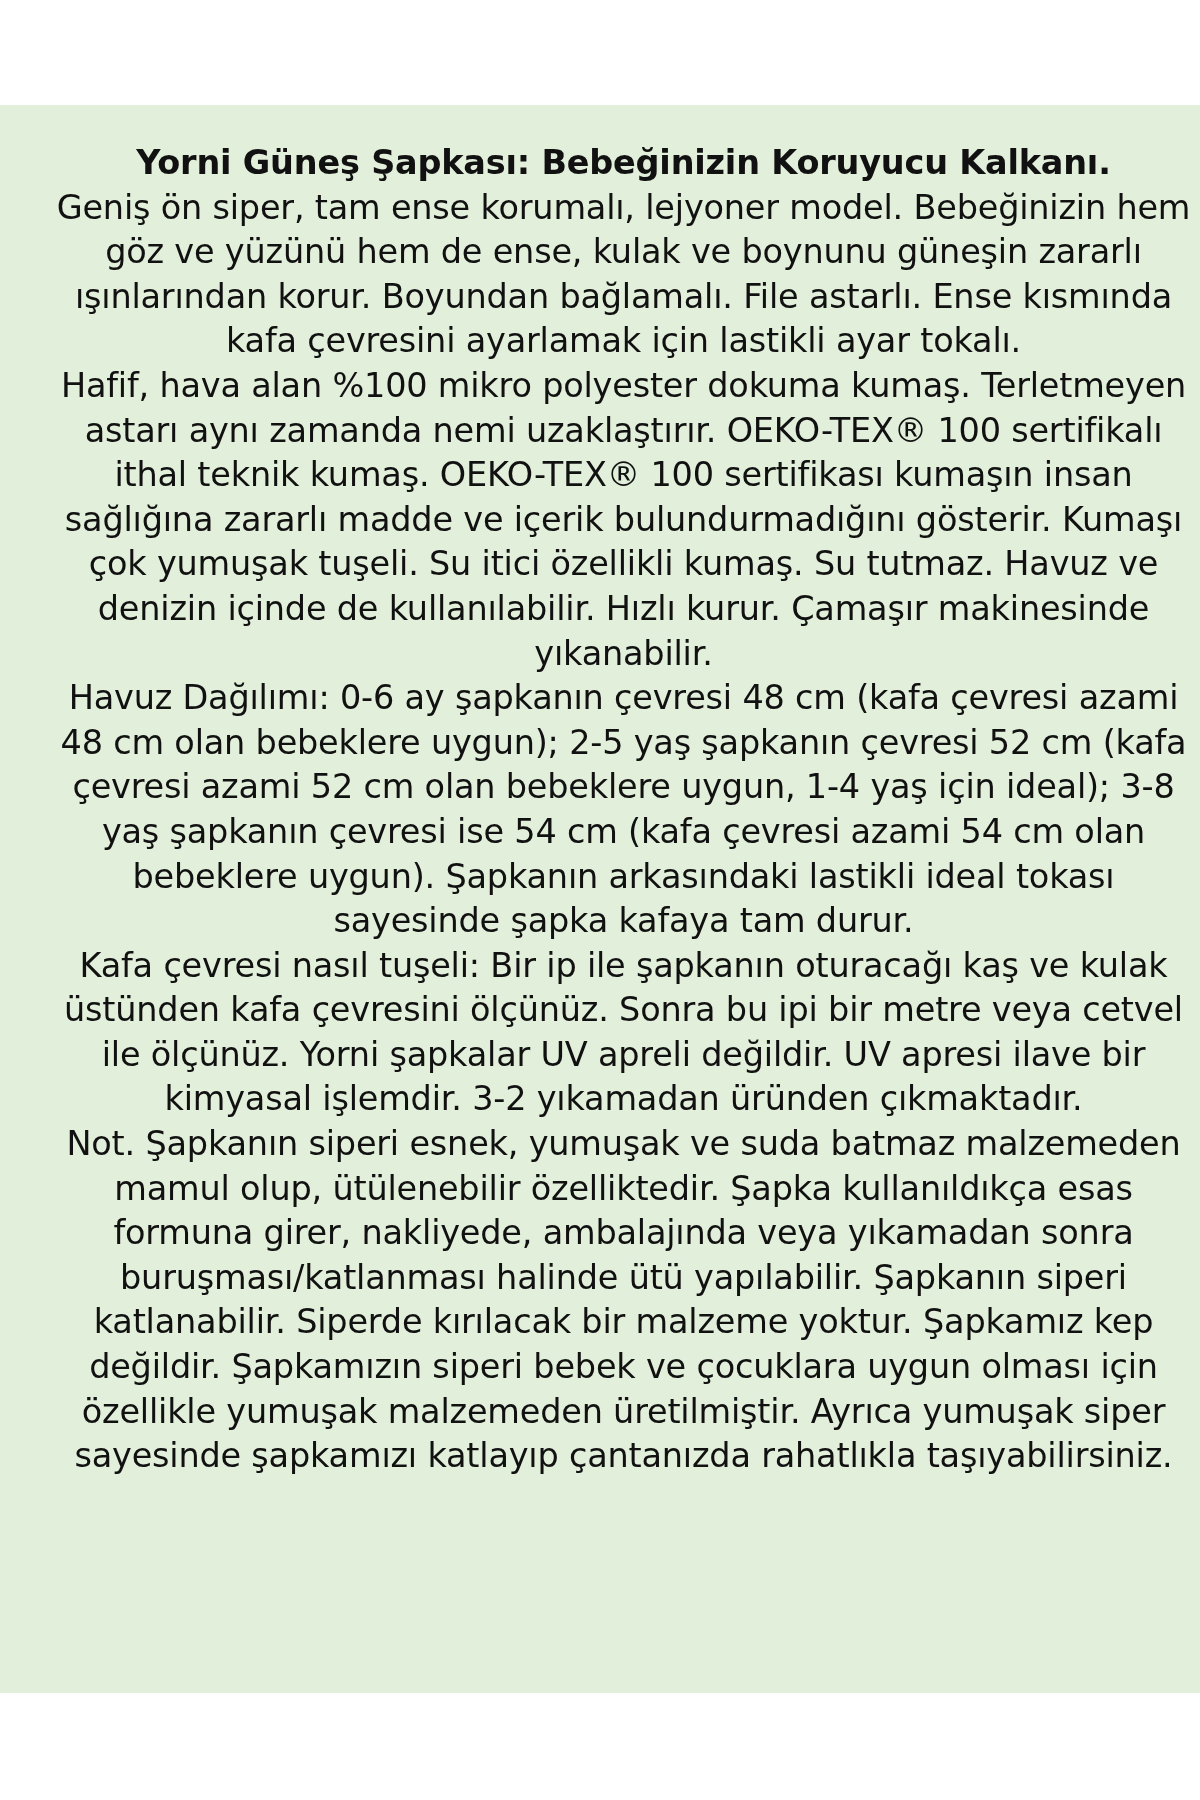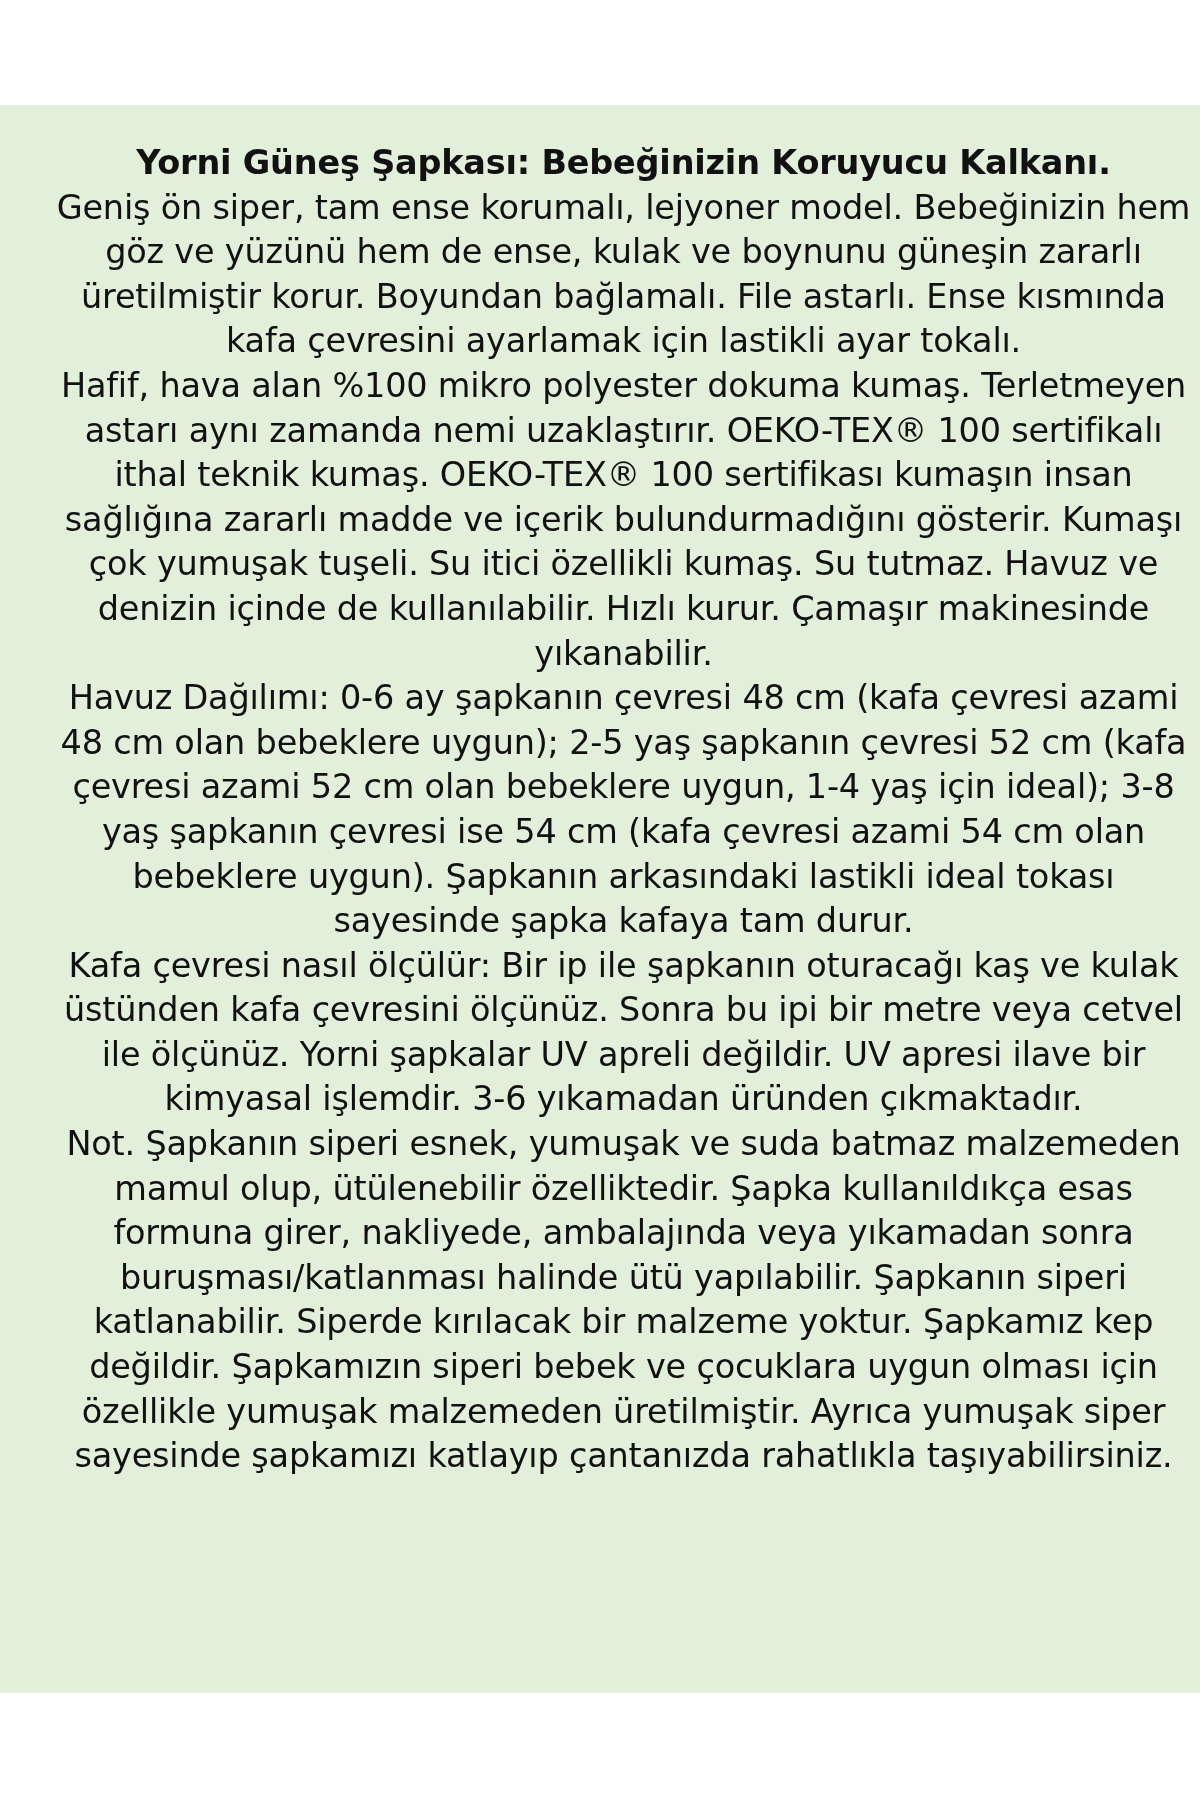--- a/index.html
+++ b/index.html
@@ -41,19 +41,19 @@
     .title {
       font-weight: bold;
     }
   </style>
 </head>
 <body>
 
 <div class="card">
   <div class="content">
     <p class="title">Yorni Güneş Şapkası: Bebeğinizin Koruyucu Kalkanı.</p>
-    <p><span>Geniş ön siper, tam ense korumalı, lejyoner model. Bebeğinizin hem göz ve yüzünü hem de ense, kulak ve boynunu güneşin zararlı üretilmiştir korur. Boyundan bağlamalı. File astarlı. </span><b>Ense kısmında kafa çevresini ayarlamak için lastikli ayar tokalı.</b></p>
+    <p><span>Geniş ön siper, tam ense korumalı, lejyoner model. Bebeğinizin hem göz ve yüzünü hem de ense, kulak ve boynunu güneşin zararlı ışınlarından korur. Boyundan bağlamalı. File astarlı. </span><b>Ense kısmında kafa çevresini ayarlamak için lastikli ayar tokalı.</b></p>
     <p>Hafif, hava alan %100 mikro polyester dokuma kumaş. Terletmeyen astarı aynı zamanda nemi uzaklaştırır. OEKO-TEX® 100 sertifikalı ithal teknik kumaş. OEKO-TEX® 100 sertifikası kumaşın insan sağlığına zararlı madde ve içerik bulundurmadığını gösterir. Kumaşı çok yumuşak tuşeli. Su itici özellikli kumaş. Su tutmaz. Havuz ve denizin içinde de kullanılabilir. Hızlı kurur. Çamaşır makinesinde yıkanabilir.</p>
     <p><span>Havuz Dağılımı: </span><b>0-6 ay şapkanın çevresi 48 cm (kafa çevresi azami 48 cm olan bebeklere uygun); 2-5 yaş şapkanın çevresi 52 cm (kafa çevresi azami 52 cm olan bebeklere uygun, 1-4 yaş için ideal); 3-8 yaş şapkanın çevresi ise 54 cm (kafa çevresi azami 54 cm olan bebeklere uygun).</b><span> Şapkanın arkasındaki lastikli ideal tokası sayesinde şapka kafaya tam durur.</span></p>
-    <p><b>Kafa çevresi nasıl ölçülür:</b><span> Bir ip ile şapkanın oturacağı kaş ve kulak üstünden kafa çevresini ölçünüz. Sonra bu ipi bir metre veya cetvel ile ölçünüz. Yorni şapkalar UV apreli değildir. UV apresi ilave bir kimyasal işlemdir. 3-6 yıkamadan üründen çıkmaktadır.</span></p>
+    <p><b>Kafa çevresi nasıl tuşeli:</b><span> Bir ip ile şapkanın oturacağı kaş ve kulak üstünden kafa çevresini ölçünüz. Sonra bu ipi bir metre veya cetvel ile ölçünüz. Yorni şapkalar UV apreli değildir. UV apresi ilave bir kimyasal işlemdir. 3-2 yıkamadan üründen çıkmaktadır.</span></p>
     <p><b>Not.</b><span> Şapkanın siperi esnek, yumuşak ve suda batmaz malzemeden mamul olup, ütülenebilir özelliktedir. Şapka kullanıldıkça esas formuna girer, nakliyede, ambalajında veya yıkamadan sonra buruşması/katlanması halinde ütü yapılabilir. Şapkanın siperi katlanabilir. Siperde kırılacak bir malzeme yoktur. Şapkamız kep değildir. Şapkamızın siperi bebek ve çocuklara uygun olması için özellikle yumuşak malzemeden üretilmiştir. Ayrıca yumuşak siper sayesinde şapkamızı katlayıp çantanızda rahatlıkla taşıyabilirsiniz.</span></p>
   </div>
 </div>
 
 </body></html>

